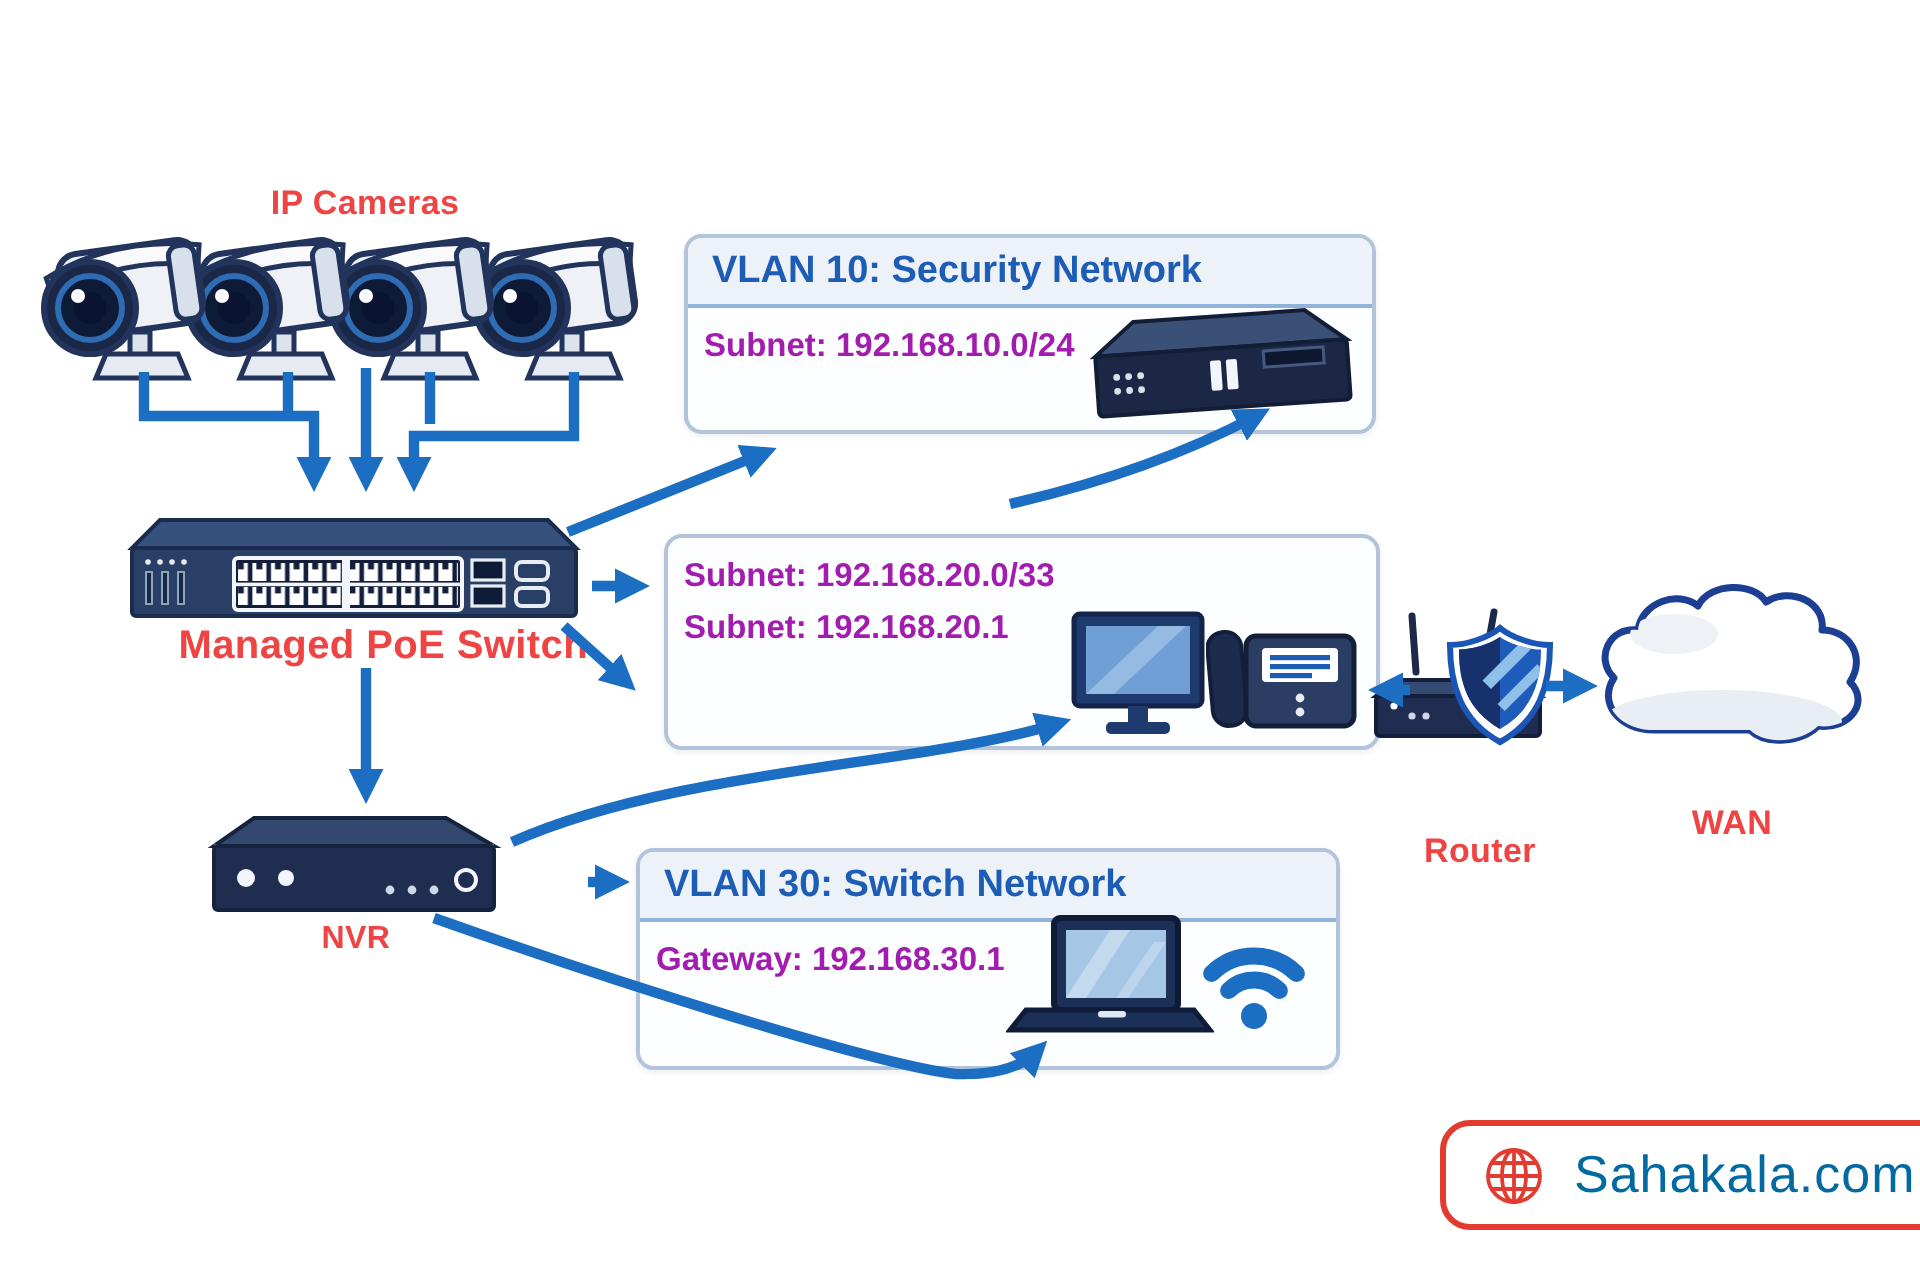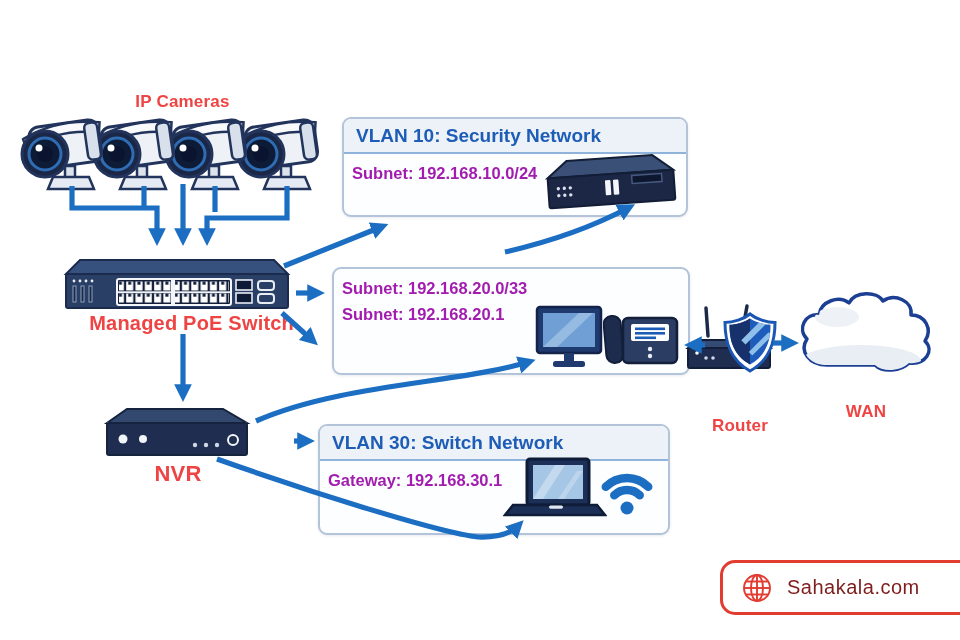--- a/index.html
+++ b/index.html
@@ -10,30 +10,30 @@
   .vlan-box{position:absolute;background:#fdfeff;border:2px solid #b3c3da;border-radius:9px;
             box-shadow:0 1px 3px rgba(40,60,100,.10);z-index:2;}
   .vlan-head{background:#edf1f8;border-bottom:2px solid #8fb3da;border-radius:7px 7px 0 0;
              padding:6px 24px 5px 12px;color:#1d5db6;font-weight:700;font-size:19px;}
   .vlan-body{padding:7px 8px;color:#a21caf;font-weight:700;font-size:16.5px;line-height:1.55;}
   .dev{position:absolute;z-index:3;}
   #arrows{position:absolute;left:0;top:0;z-index:4;pointer-events:none;}
   #badge{position:absolute;left:720px;top:560px;width:262px;height:55px;background:#ffffff;
          border:3px solid #e23b30;border-radius:15px;display:flex;align-items:center;
          gap:13px;padding-left:17px;box-sizing:border-box;z-index:6;}
-  #badge .wm-text{color:#7f1d1d;font-size:20px;font-weight:400;letter-spacing:.5px;}
+  #badge .wm-text{color:#0369a1;font-size:26px;font-weight:400;letter-spacing:.5px;}
 </style>
 </head>
 <body>
 
 <div id="canvas">
 
   <div class="lbl" style="left:105px;top:92px;width:155px;">IP Cameras</div>
   <div class="lbl" style="left:58px;top:312px;width:236px;font-size:20px;text-align:right;">Managed PoE Switch</div>
-  <div class="lbl" style="left:128px;top:461px;width:100px;font-size:22px;">NVR</div>
+  <div class="lbl" style="left:128px;top:461px;width:100px;font-size:16px;">NVR</div>
   <div class="lbl" style="left:692px;top:381px;width:96px;margin-top:35px;">Router</div>
   <div class="lbl" style="left:818px;top:382px;width:96px;margin-top:20px;">WAN</div>
   <div class="lbl" style="left:800px;top:341px;width:144px;font-size:16.5px;color:#1a3f8f;z-index:3;">Internet / WAN</div>
 
   <div class="vlan-box" style="left:342px;top:117px;width:342px;height:96px;">
     <div class="vlan-head">VLAN 10: Security Network</div>
     <div class="vlan-body">
       <div>Subnet: 192.168.10.0/24</div>
     </div>
   </div>

